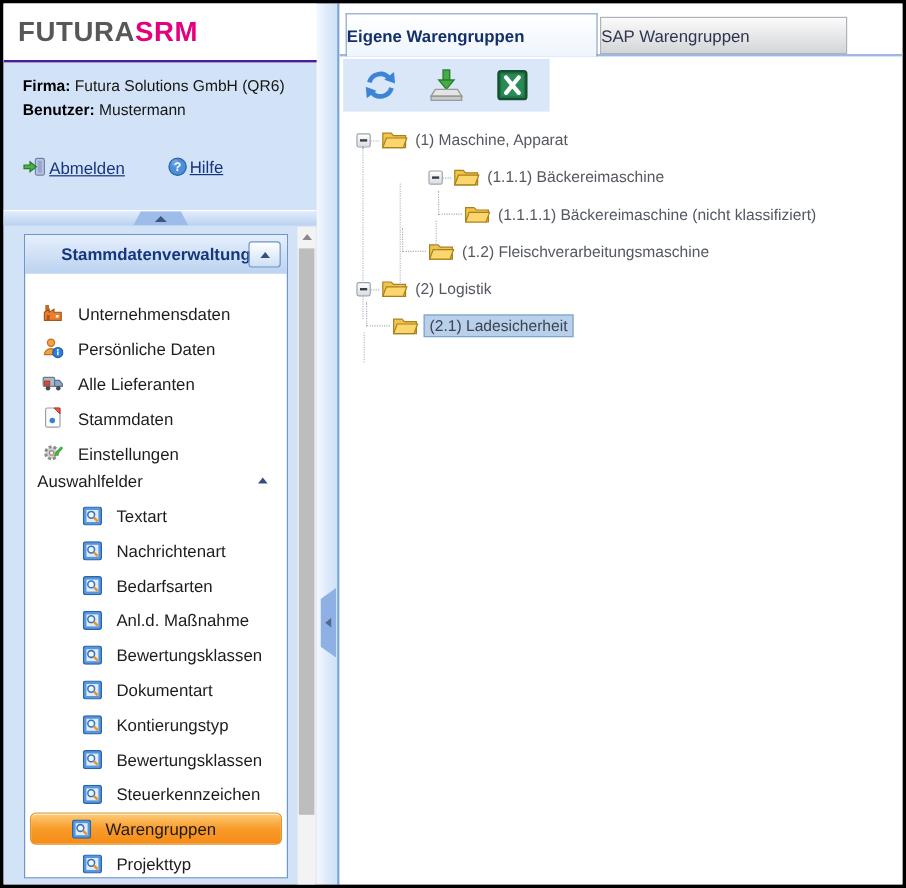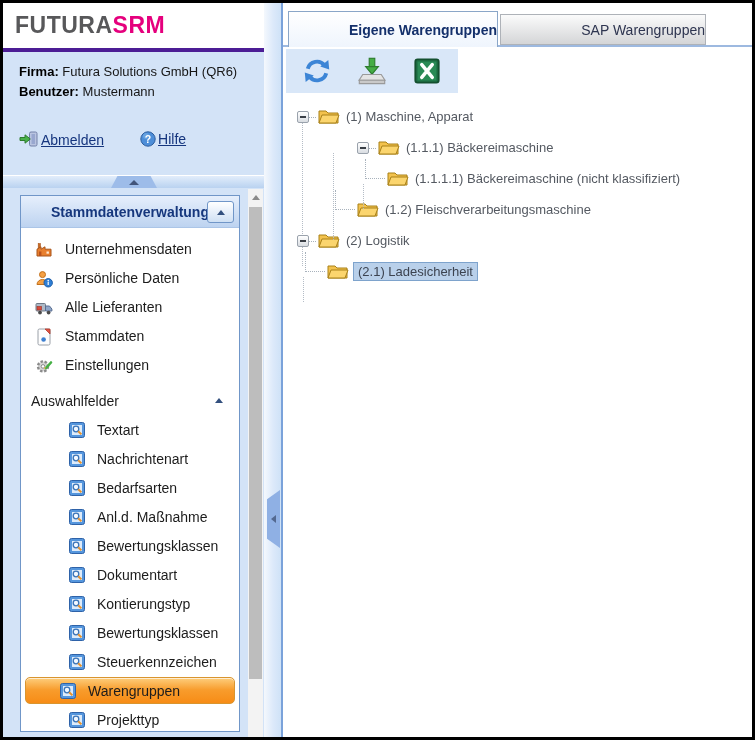--- a/index.html
+++ b/index.html
@@ -4,21 +4,21 @@
 <style>
   html,body{margin:0;padding:0;}
   body{width:755px;height:740px;position:relative;background:#000;
        font-family:"Liberation Sans",sans-serif;overflow:hidden;}
   .page{position:absolute;left:3px;top:3px;width:749px;height:734px;background:#fff;}
 
   
   .sidebar{position:absolute;left:0;top:0;width:261px;height:734px;background:#d3e3f7;}
   .logo-box{position:absolute;left:0;top:0;width:261px;height:49px;background:#fff;
             display:flex;align-items:center;padding-left:12px;box-sizing:border-box;
-            border-bottom:4px solid #4c1d95;}
+            border-bottom:2px solid #4c1d95;}
   .logo-primary{font-size:23px;font-weight:bold;color:#58585a;letter-spacing:.5px;}
   .logo-accent{font-size:23px;font-weight:bold;color:#e5007d;letter-spacing:.5px;}
 
   .user-info{position:absolute;left:16px;top:59px;font-size:13px;color:#161616;line-height:20px;}
   .user-info b{color:#000;}
 
   .links-row{position:absolute;left:16px;top:127px;display:flex;gap:36px;align-items:center;}
   .link{display:inline-flex;align-items:flex-end;gap:2px;color:#15357e;font-size:14px;
         text-decoration:underline;cursor:pointer;}
 
@@ -34,21 +34,21 @@
               border:1px solid #7096c8;box-sizing:border-box;}
   .menu-header{height:31px;background:linear-gradient(#e6effc,#bdd3f0);border-bottom:1px solid #abc5e7;
                display:flex;align-items:center;justify-content:center;position:relative;
                color:#16377d;font-weight:bold;font-size:14px;}
   .menu-toggle{position:absolute;right:5px;top:5px;width:25px;height:20px;border:1px solid #7096c8;
                border-radius:3px;background:linear-gradient(#ffffff,#cfe0f4);
                display:flex;align-items:center;justify-content:center;cursor:pointer;}
   .tri-up-sm{width:0;height:0;border-left:4px solid transparent;border-right:4px solid transparent;
              border-bottom:5px solid #33507e;}
   .menu-list{padding-top:13px;}
-  .menu-item{height:29px;display:flex;align-items:flex-start;font-size:14px;color:#1c1c1c;
+  .menu-item{height:29px;display:flex;align-items:flex-end;font-size:14px;color:#1c1c1c;
              padding-left:14px;cursor:pointer;box-sizing:border-box;}
   .menu-item .mi-icon{width:18px;height:18px;display:inline-flex;margin-right:12px;flex:0 0 18px;}
   .menu-group{height:29px;display:flex;align-items:center;justify-content:space-between;
               padding:0 16px 0 10px;font-size:14px;color:#1c1c1c;cursor:pointer;box-sizing:border-box;}
   .sub-item{height:29px;display:flex;align-items:center;font-size:14px;color:#1c1c1c;
             padding-left:48px;cursor:pointer;box-sizing:border-box;}
   .sub-item .mi-icon{width:16px;height:16px;display:inline-flex;margin-right:12px;flex:0 0 16px;}
   .sub-item.selected{height:27px;margin:1px 4px;padding-left:34px;border:1px solid #d9952f;
             border-radius:5px;background:linear-gradient(#fece7c 0%,#f89c2c 48%,#f78c16 100%);
             box-shadow:inset 0 1px 0 rgba(255,255,255,.65);}
@@ -64,21 +64,21 @@
             border-right:2px solid #7aa2da;box-sizing:border-box;}
   .splitter-handle{position:absolute;right:1px;top:487px;width:13px;height:58px;background:#8fb0e4;
             clip-path:polygon(100% 0,100% 100%,0 84%,0 16%);
             display:flex;align-items:center;justify-content:center;cursor:pointer;}
   .tri-left{width:0;height:0;border-top:4px solid transparent;border-bottom:4px solid transparent;
             border-right:5px solid #53688f;}
 
   
   .main{position:absolute;left:280px;top:0;width:469px;height:734px;background:#fff;}
   .tab-underline{position:absolute;left:0;top:42px;width:100%;height:2px;background:#9db9e0;}
-  .tab{position:absolute;display:flex;align-items:center;justify-content:flex-end;
+  .tab{position:absolute;display:flex;align-items:center;justify-content:flex-start;
        font-size:14px;cursor:pointer;box-sizing:border-box;}
   .tab.active{left:5px;top:8px;width:210px;height:36px;z-index:2;
        background:linear-gradient(#ffffff,#eff5fd);border:1px solid #8aa6c8;border-bottom:none;
        color:#14306b;font-weight:bold;}
   .tab.inactive{left:217px;top:11px;width:206px;height:31px;z-index:1;
        background:linear-gradient(#fbfbfb,#d4d5d7);border:1px solid #aeb2b8;color:#2e3550;}
 
   .toolbar{position:absolute;left:3px;top:46px;width:172px;height:44px;background:#d9e7f8;
            display:flex;align-items:center;justify-content:space-around;padding:0 4px;box-sizing:border-box;}
   .tool-btn{width:34px;height:34px;display:flex;align-items:center;justify-content:center;cursor:pointer;}

